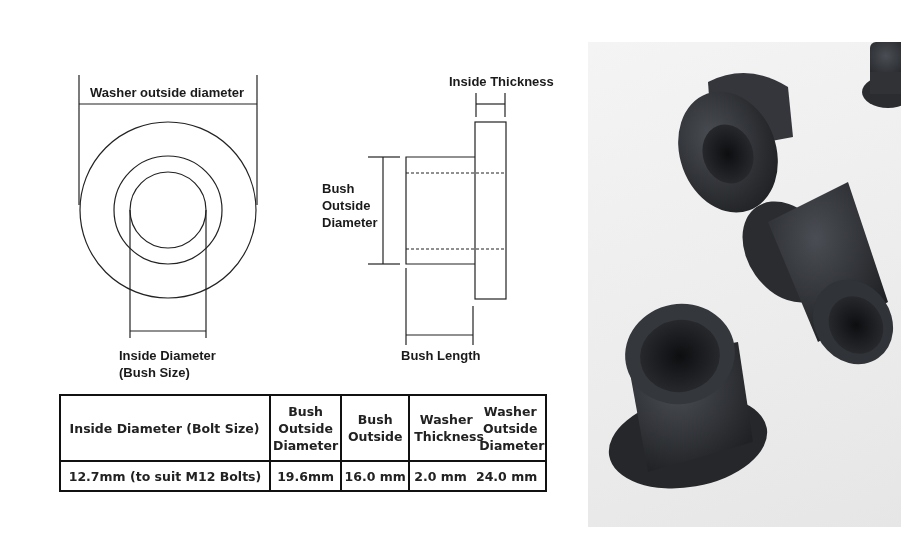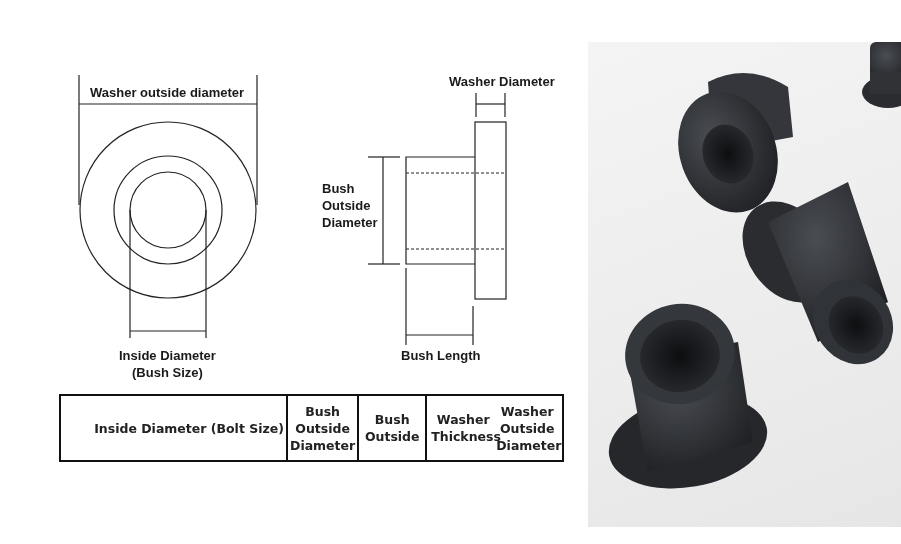--- a/index.html
+++ b/index.html
@@ -48,37 +48,37 @@
     <line x1="368" y1="264" x2="400" y2="264"></line>
     <line x1="383" y1="157" x2="383" y2="264"></line>
 
     <line x1="406" y1="268" x2="406" y2="345"></line>
     <line x1="473" y1="306" x2="473" y2="345"></line>
     <line x1="406" y1="335" x2="473" y2="335"></line>
   </g>
 </svg>
 
 <div class="lbl" style="left:90px; top:84px;text-align:right;">Washer outside diameter</div>
-<div class="lbl" style="left:119px; top:347px;text-align:center;">
+<div class="lbl" style="left:119px; top:347px;">
   <div>Inside Diameter</div>
   <div>(Bush Size)</div>
 </div>
 
-<div class="lbl" style="left:449px; top:73px;">Washer Diameter</div>
+<div class="lbl" style="left:449px; top:73px;">Inside Thickness</div>
 <div class="lbl" style="left:322px; top:180px;">
   <div>Bush</div>
   <div>Outside</div>
   <div>Diameter</div>
 </div>
 <div class="lbl" style="left:401px; top:347px;text-align:right;">Bush Length</div>
 
 <table class="spec">
   <tbody>
       <tr class="head">
-    <td style="width:205px; text-align:right; padding-left:18px;margin-top:31px;">
+    <td style="width:205px; text-align:center; padding-left:1px;margin-top:31px;">
       <span>Inside Diameter (Bolt Size)</span>
     </td>
     <td style="width:60px;">
       <div>Bush</div>
       <div>Outside</div>
       <div>Diameter</div>
     </td>
     <td style="width:62px;">
       <div>Bush</div>
       <div>Outside</div>
@@ -87,20 +87,31 @@
       <div style="display:flex; align-items:center; justify-content:space-between; padding:0 4px;">
         <div style="width:64px;">
           <div>Washer</div>
           <div>Thickness</div>
         </div>
         <div style="width:62px;">
           <div>Washer</div>
           <div>Outside</div>
           <div>Diameter</div>
         </div>
+      </div>
+    </td>
+  </tr>
+  <tr class="row">
+    <td>12.7mm (to suit M12 Bolts)</td>
+    <td>19.6mm</td>
+    <td>16.0 mm</td>
+    <td colspan="2" style="padding:0;">
+      <div style="display:flex; justify-content:space-between; padding:0 8px 0 4px;">
+        <span>2.0 mm</span>
+        <span>24.0 mm</span>
       </div>
     </td>
   </tr>
 </tbody>
   </table>
 
 <div class="photo">
   <svg width="313" height="485" viewBox="0 0 313 485">
     <defs>
       <radialGradient id="rub" cx="40%" cy="35%" r="70%">

